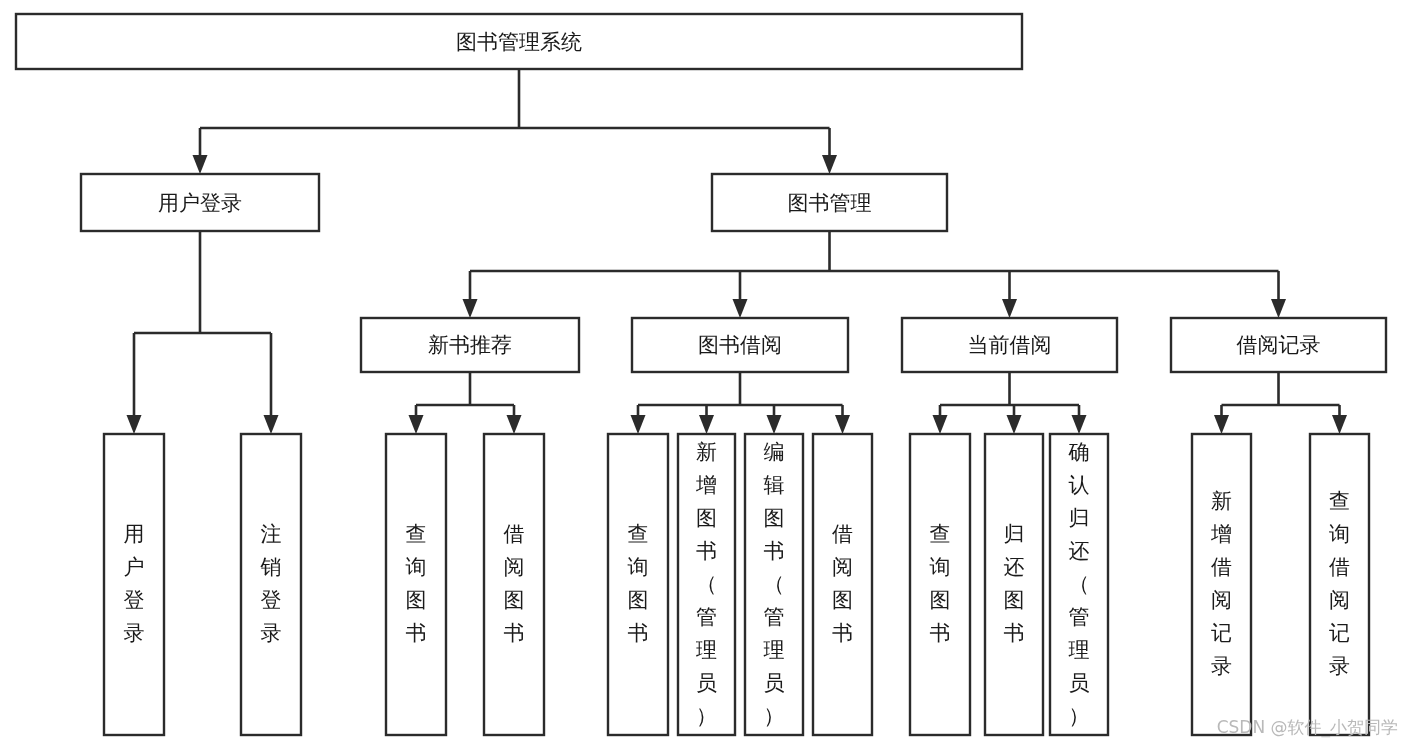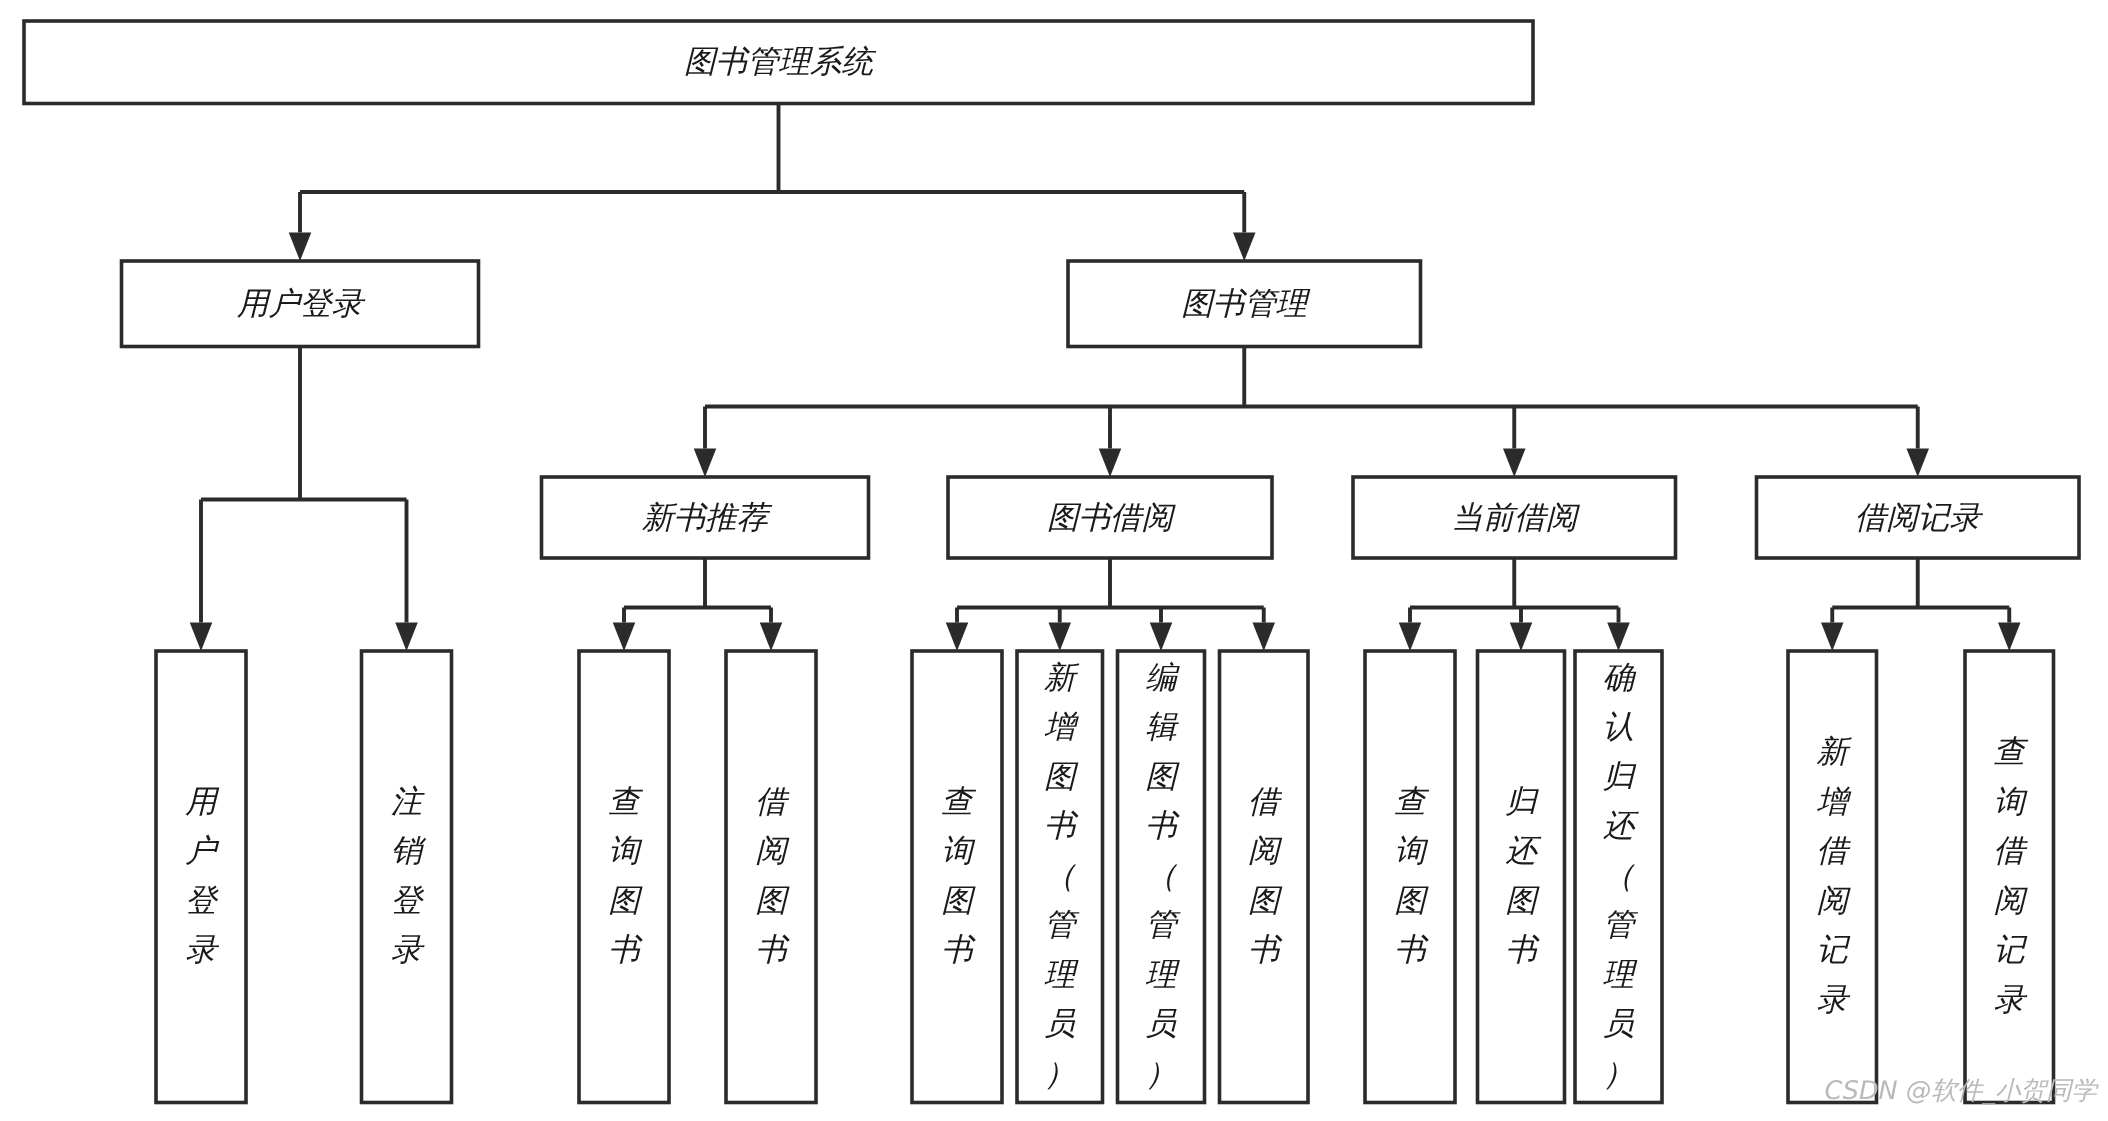--- a/index.html
+++ b/index.html
@@ -12,21 +12,20 @@
     height: 747px;
     font-family: "DejaVu Sans", "Liberation Sans", sans-serif;
     overflow: hidden;
     position: relative;
   }
   #diagram-root {
     position: absolute;
     top: 0; left: 0;
     width: 1405px;
     height: 747px;
-    font-style: italic;
   }
   svg.diagram {
     display: block;
     width: 1405px;
     height: 747px;
     background: #ffffff;
   }
   .node-rect {
     fill: #ffffff;
     stroke: #2b2b2b;

